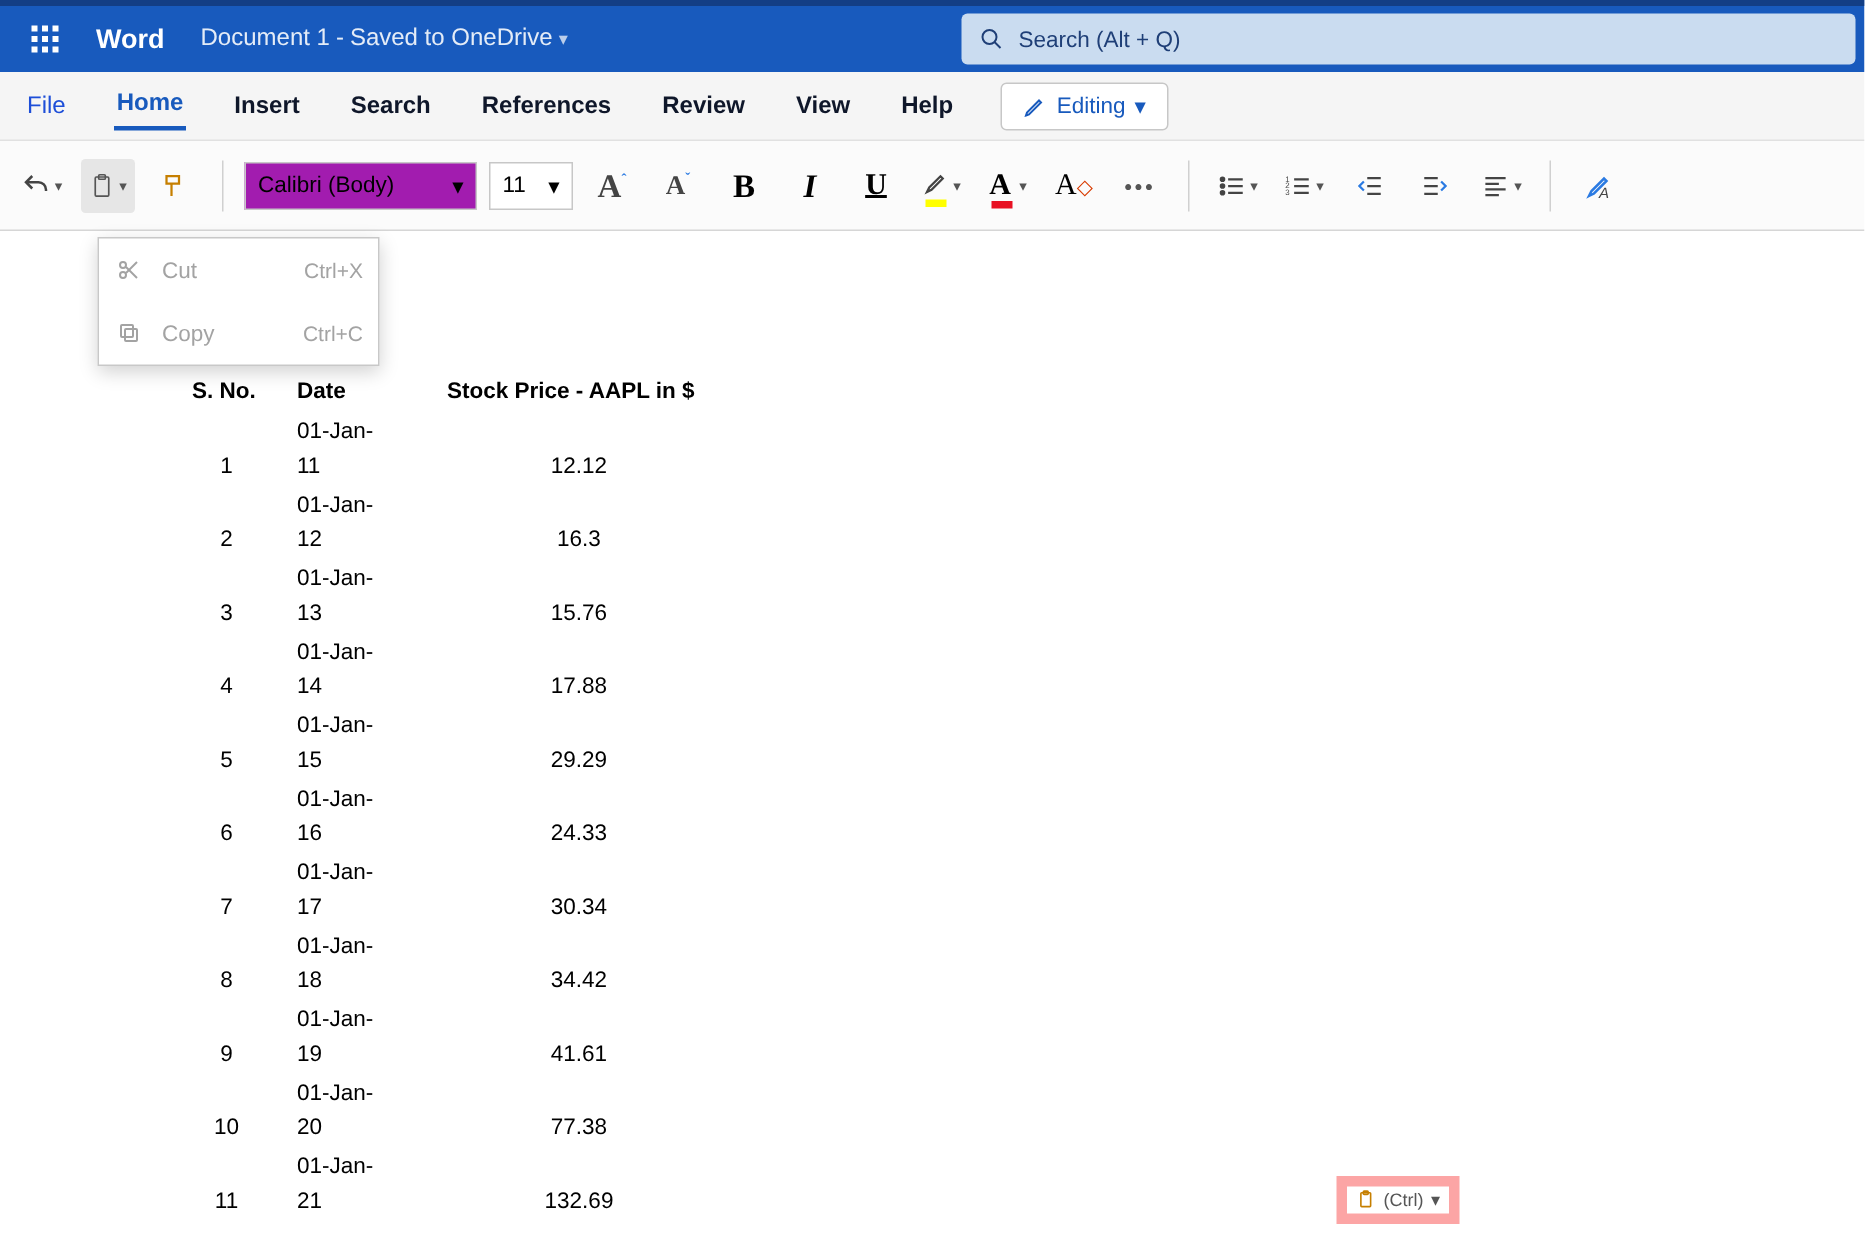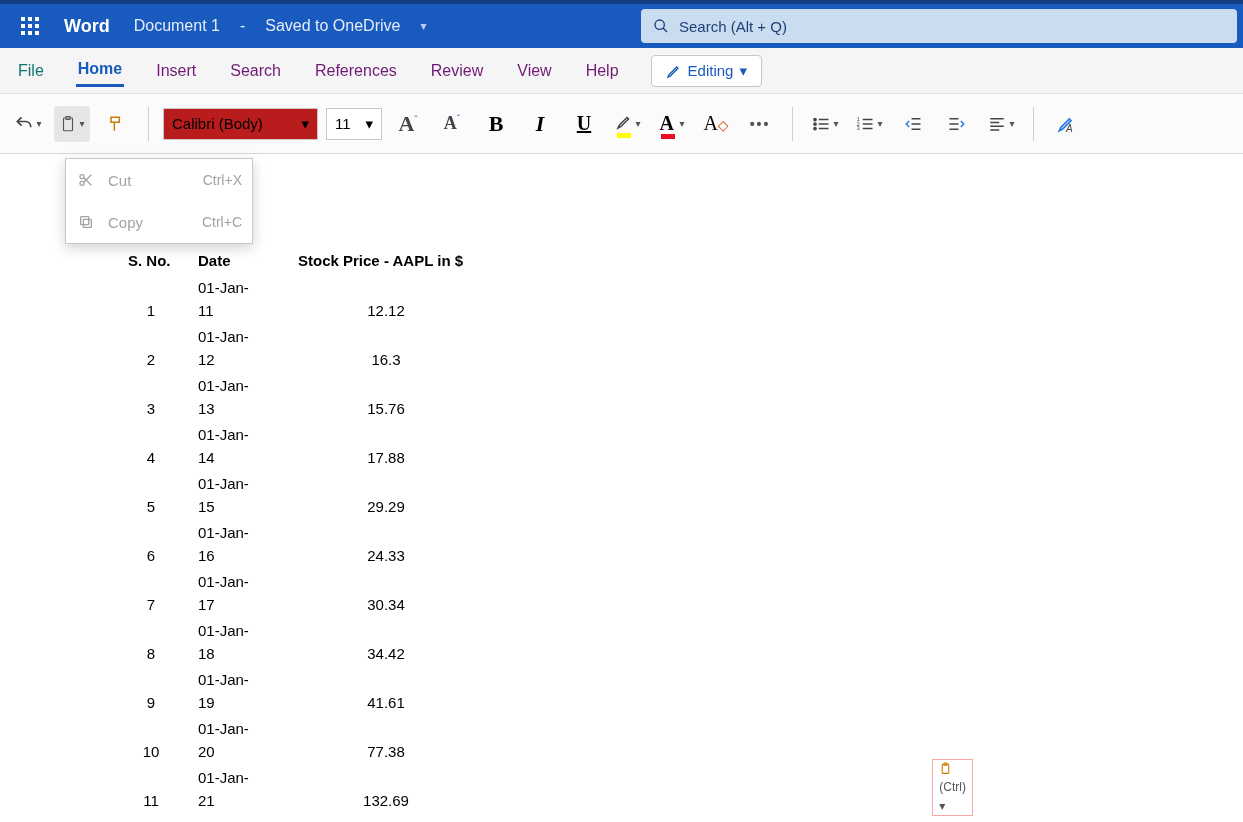--- a/index.html
+++ b/index.html
@@ -27,59 +27,59 @@
     cursor: pointer;
   }
   .dots-grid {
     display: grid;
     grid-template-columns: repeat(3, 4px);
     grid-template-rows: repeat(3, 4px);
     gap: 3px;
   }
   .dots-grid span { background:#fff; width:4px; height:4px; }
   .app-name { font-size: 18px; font-weight: 600; margin-left: 10px; margin-right: 24px; }
-  .doc-title { font-size: 16px; display:flex; align-items:center; gap:20px; color:#e4ecf7;}
+  .doc-title { font-size: 16px; display:flex; align-items:center; gap:4px; color:#e4ecf7;}
   .doc-title .chev { font-size:12px; opacity:.8;}
   .search-wrap { margin-left:auto; margin-right:0; }
   .search-box {
     background:#cadcf0; color:#1f3f77;
     height:34px; width:596px; border-radius:4px;
     display:flex; align-items:center; padding:0 12px; gap:10px;
     font-size:15px;
   }
   .search-box svg { width:16px; height:16px; stroke:#1f3f77; fill:none; stroke-width:2;}
   .ribbon-tabs {
     background:#f5f5f5; height:46px;
     display:flex; align-items:center; padding:0 16px; gap:30px;
     border-bottom:1px solid #e1e1e1;
   }
-  .tab { font-size:16px; color:#701a75; padding:6px 2px; cursor:pointer;}
+  .tab { font-size:16px; color:#0f172a; padding:6px 2px; cursor:pointer;font-weight:bold;}
   .tab.active { color:#185abd; font-weight:600; border-bottom:3px solid #185abd; }
-  .file-tab { font-size:16px; color:#0f766e; padding:6px 2px; cursor:pointer;}
+  .file-tab { font-size:16px; color:#1d4ed8; padding:6px 2px; cursor:pointer;}
   .spacer { flex:1; }
   .editing-btn {
     border:1px solid #c7c7c7; background:#fff; color:#185abd;
     padding:6px 14px; border-radius:4px; display:flex; align-items:center; gap:6px;
     font-size:15px; cursor:pointer;
   }
   .toolbar {
     background:#fbfbfb; height:60px;
     display:flex; align-items:center; padding:0 10px; gap:8px;
     border-bottom:1px solid #d6d6d6;
   }
   .toolbtn {
     min-width:36px; height:36px;
     display:flex; align-items:center; justify-content:center;
     cursor:pointer; border-radius:3px; gap:2px; padding:0 4px;
   }
   .toolbtn.group-active { background:#e6e6e6;}
   .toolbtn .chev{ font-size:10px; color:#555;}
   .sep { width:1px; height:34px; background:#d0d0d0; margin:0 6px;}
   .font-name {
-    border:1px solid #c7c7c7; background:#b91c1c; height:32px; width:155px;
+    border:1px solid #c7c7c7; background:#a21caf; height:32px; width:155px;
     display:flex; align-items:center; justify-content:space-between; padding:0 8px;
     font-size:15px;
   }
   .font-size {
     border:1px solid #c7c7c7; background:#fff; height:32px; width:56px;
     display:flex; align-items:center; justify-content:space-between; padding:0 8px;
     font-size:15px;
   }
   .big-A { font-family:"Times New Roman",serif; font-size:22px; font-weight:600; color:#444;}
   .small-A { font-family:"Times New Roman",serif; font-size:18px; font-weight:600; color:#444;}
@@ -116,24 +116,23 @@
   table.data{ border-collapse:collapse;}
   table.data th{ font-weight:700; font-size:15px; text-align:left; padding:6px 16px 6px 8px;}
   table.data td{ font-size:15px; padding:2px 16px 2px 8px; vertical-align:bottom; line-height:1.5;}
   .col-sno{ width:70px; text-align:center;}
   .col-date{ width:100px;}
   .col-price{ width:200px; text-align:center;}
   td.col-sno{text-align:center;}
   td.col-price{text-align:center;}
   .paste-indicator{
     position:absolute; bottom:6px; right:270px;
-    border:1px solid #fca5a5; background:#fff; font-size:12px;
+    border:7px solid #fca5a5; background:#fff; font-size:12px;
     display:flex; align-items:flex-start; gap:5px; padding:2px 6px;
     color:#555;
-    flex-direction:column;
   }
   .paste-indicator svg{width:13px;height:13px;}
   .ellipsis-dots{font-weight:900; letter-spacing:2px; color:#555;}
   .svg-clip{width:18px;height:20px;}
   .svg-format{width:20px;height:20px;}
   .svg-paint{width:20px;height:20px;}
 </style>
 </head>
 <body>
 

